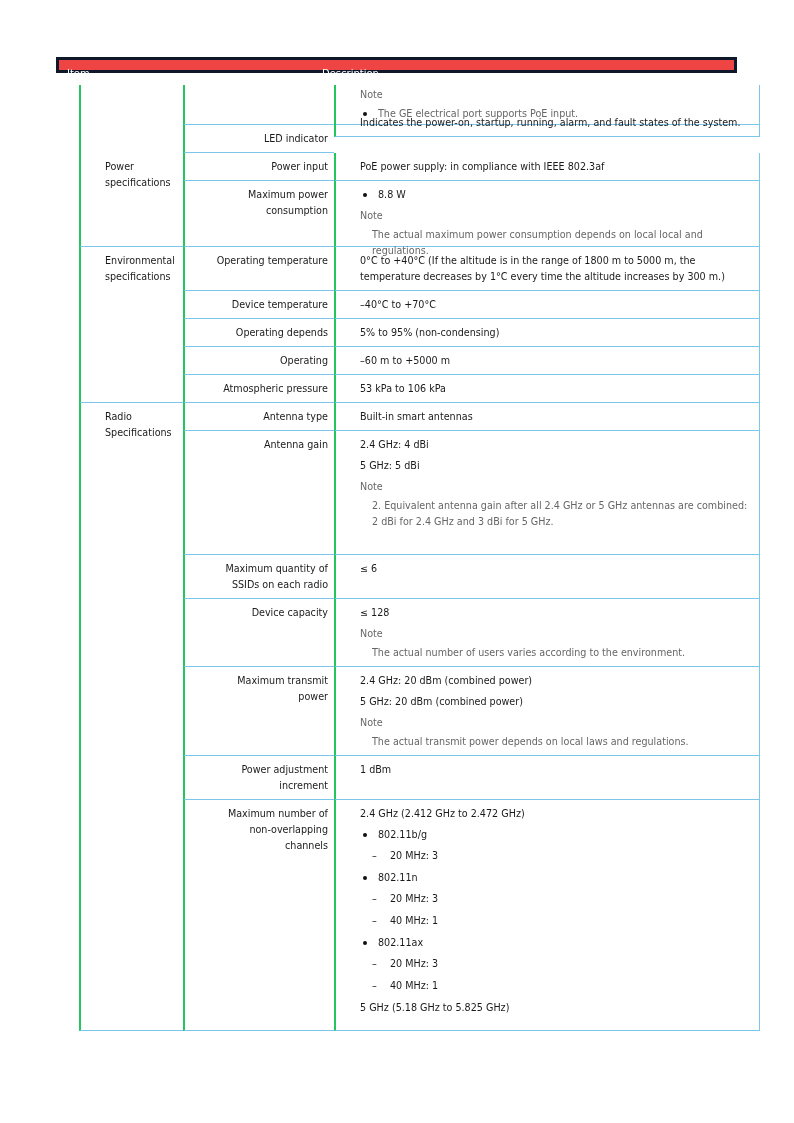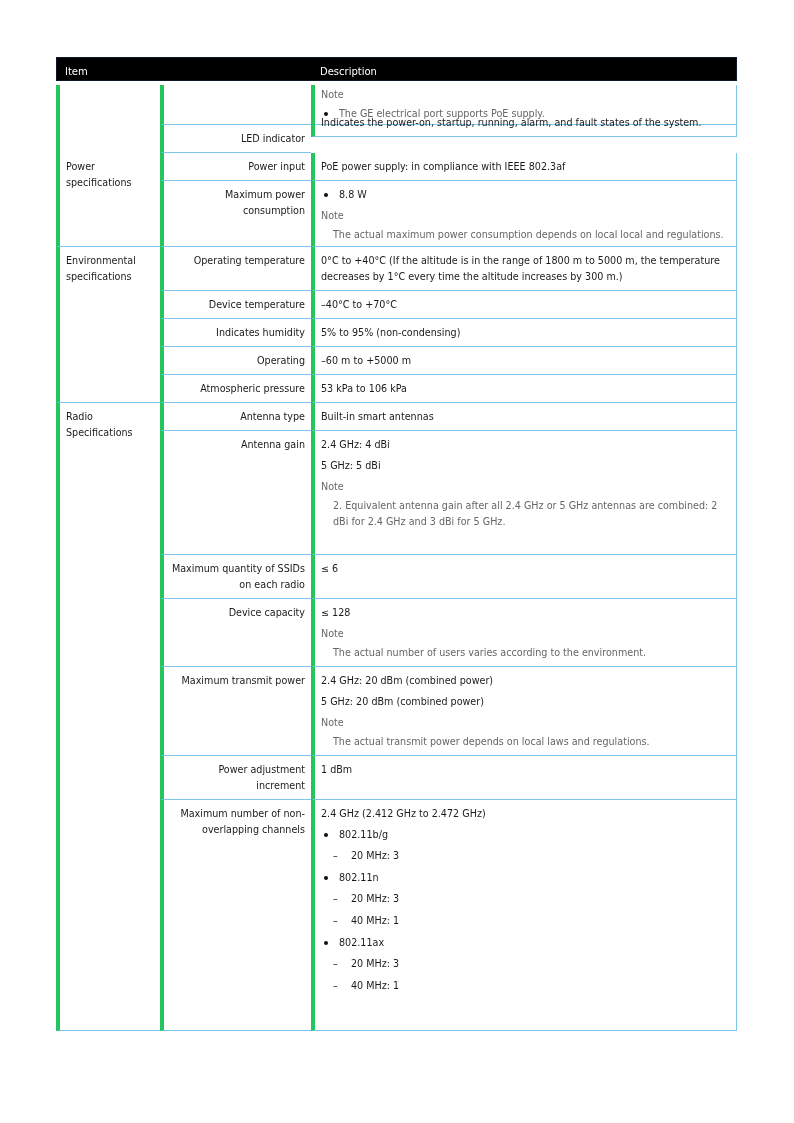--- a/index.html
+++ b/index.html
@@ -1,21 +1,21 @@
 <!DOCTYPE html>
 <html><head>
 <meta charset="utf-8">
 <style>
   html, body { margin: 0; padding: 0; background: #ffffff; }
   body { width: 794px; height: 1123px; position: relative; overflow: hidden;
          font-family: "DejaVu Sans", sans-serif; font-size: 9.6px; color: #1a1a1a; }
   .tbl { position: absolute; left: 56px; top: 57px; width: 681px; }
-  .hdr { position: absolute; left: 0; top: 0; width: 681px; height: 24px; background: #000000; border: 1px solid #0f172a; box-sizing: border-box; }
+  .hdr { position: absolute; left: 0; top: 0; width: 681px; height: 16px; background: #ef4444; border: 3px solid #0f172a; box-sizing: border-box; }
   .hdr span { position: absolute; top: 8px; color: #ffffff; font-size: 10px; }
-  .cell { position: absolute; box-sizing: border-box; border-left: 4px solid #22c55e; border-bottom: 1px solid #7cc6ec; padding: 6px 6px 0 6px; line-height: 16px; }
+  .cell { position: absolute; box-sizing: border-box; border-left: 2px solid #22c55e; border-bottom: 1px solid #7cc6ec; padding: 6px 6px 0 24px; line-height: 16px; margin-left: 23px; }
   .c1 { left: 0; width: 104px; }
   .c2 { left: 104px; width: 151px; text-align: right; }
   .c3 { left: 255px; width: 426px; border-right: 1px solid #7cc6ec; }
   .nb { border-bottom: none; }
   .line { display: block; margin-bottom: 5px; white-space: nowrap; }
   .wrap { white-space: normal; }
   .note-label { color: #666666; display: block; margin-bottom: 3px; }
   .note-text { color: #666666; display: block; padding-left: 12px; margin-bottom: 4px; }
   .bullet { display: block; margin-bottom: 5px; position: relative; padding-left: 18px; }
   .bullet::before { content: ""; position: absolute; left: 3px; top: 6px; width: 4px; height: 4px; border-radius: 50%; background: #111; }
@@ -29,42 +29,42 @@
 <div class="tbl">
   <div class="hdr">
     <span style="left:8px">Item</span>
     <span style="left:263px">Description</span>
   </div>
 
   <div class="cell c1 nb" style="top:28px;height:68px"></div>
   <div class="cell c2" style="top:28px;height:40px"></div>
   <div class="cell c3" style="top:28px;height:40px;padding-top:2px">
     <span class="note-label">Note</span>
-    <span class="bullet grey">The GE electrical port supports PoE supply.</span>
+    <span class="bullet grey">The GE electrical port supports PoE input.</span>
   </div>
 
   <div class="cell c2" style="top:68px;height:28px">LED indicator</div>
   <div class="cell c3" style="top:52px;height:28px">Indicates the power-on, startup, running, alarm, and fault states of the system.</div>
 
   <div class="cell c1" style="top:96px;height:94px">Power specifications</div>
   <div class="cell c2" style="top:96px;height:28px">Power input</div>
   <div class="cell c3" style="top:96px;height:28px">PoE power supply: in compliance with IEEE 802.3af</div>
   <div class="cell c2" style="top:124px;height:66px">Maximum power consumption</div>
   <div class="cell c3" style="top:124px;height:66px">
     <span class="bullet">8.8 W</span>
     <span class="note-label">Note</span>
     <span class="note-text">The actual maximum power consumption depends on local local and regulations.</span>
   </div>
 
   <div class="cell c1" style="top:190px;height:156px">Environmental specifications</div>
   <div class="cell c2" style="top:190px;height:44px">Operating temperature</div>
   <div class="cell c3 wrap" style="top:190px;height:44px">0°C to +40°C (If the altitude is in the range of 1800 m to 5000 m, the temperature decreases by 1°C every time the altitude increases by 300 m.)</div>
   <div class="cell c2" style="top:234px;height:28px">Device temperature</div>
   <div class="cell c3" style="top:234px;height:28px">–40°C to +70°C</div>
-  <div class="cell c2" style="top:262px;height:28px">Indicates humidity</div>
+  <div class="cell c2" style="top:262px;height:28px">Operating depends</div>
   <div class="cell c3" style="top:262px;height:28px">5% to 95% (non-condensing)</div>
   <div class="cell c2" style="top:290px;height:28px">Operating</div>
   <div class="cell c3" style="top:290px;height:28px">–60 m to +5000 m</div>
   <div class="cell c2" style="top:318px;height:28px">Atmospheric pressure</div>
   <div class="cell c3" style="top:318px;height:28px">53 kPa to 106 kPa</div>
 
   <div class="cell c1" style="top:346px;height:628px">Radio Specifications</div>
   <div class="cell c2" style="top:346px;height:28px">Antenna type</div>
   <div class="cell c3" style="top:346px;height:28px">Built-in smart antennas</div>
 
@@ -101,14 +101,15 @@
   <div class="cell c3" style="top:743px;height:231px">
     <span class="line">2.4 GHz (2.412 GHz to 2.472 GHz)</span>
     <span class="bullet">802.11b/g</span>
     <span class="dash">20 MHz: 3</span>
     <span class="bullet">802.11n</span>
     <span class="dash">20 MHz: 3</span>
     <span class="dash">40 MHz: 1</span>
     <span class="bullet">802.11ax</span>
     <span class="dash">20 MHz: 3</span>
     <span class="dash">40 MHz: 1</span>
+    <span class="line">5 GHz (5.18 GHz to 5.825 GHz)</span>
   </div>
 </div>
 
 </body></html>

